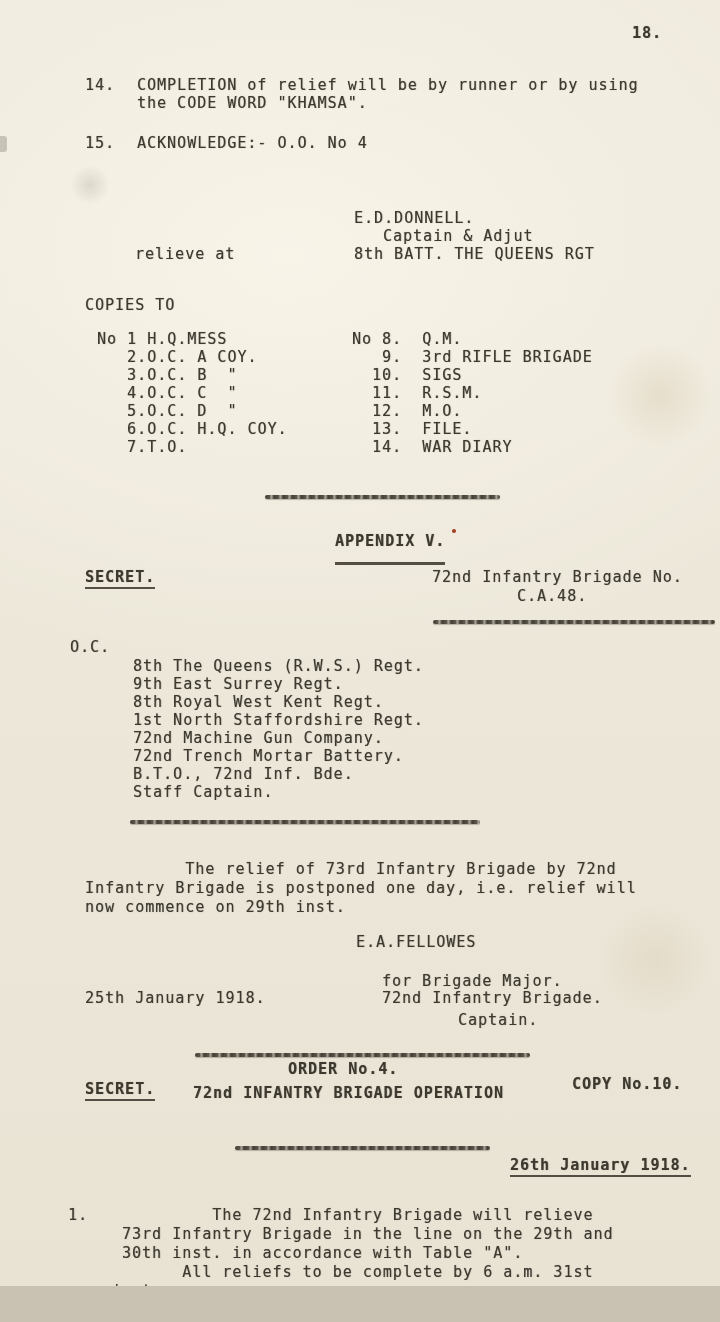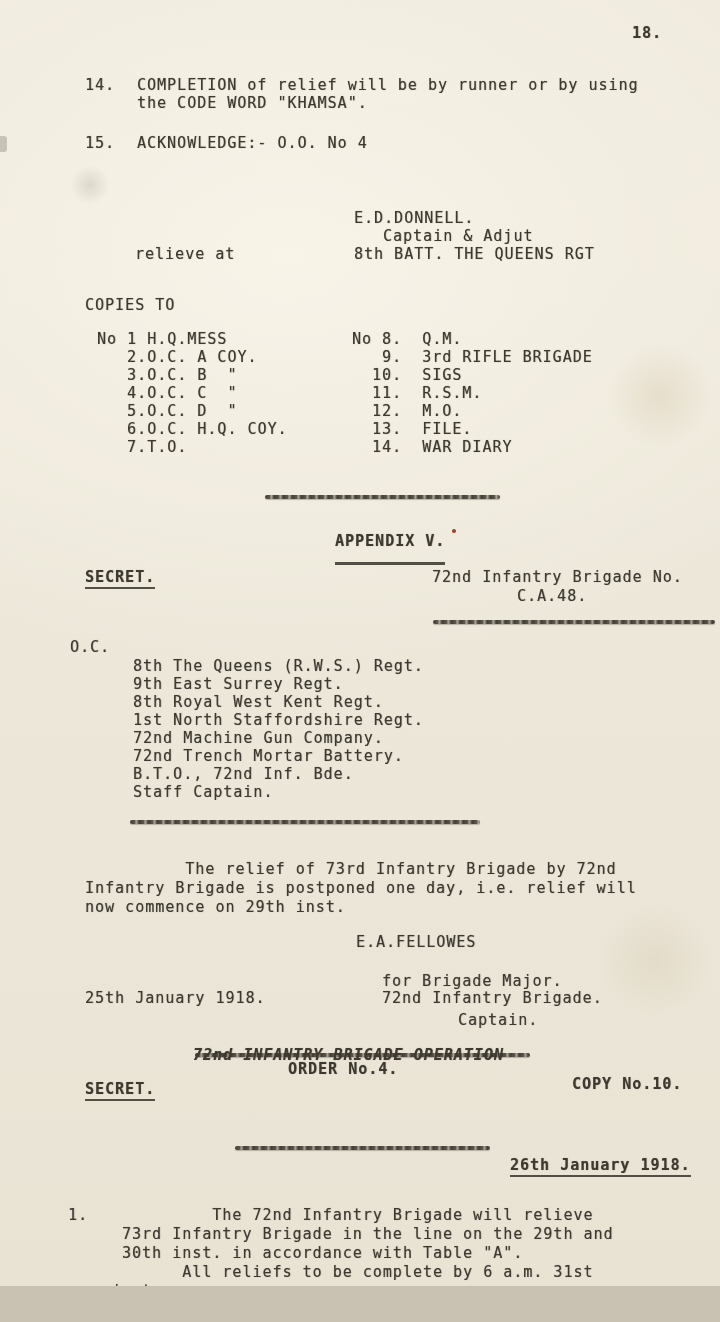--- a/index.html
+++ b/index.html
@@ -113,21 +113,21 @@
   <div class="txt" style="left:356px; top:933px;">E.A.FELLOWES</div>
   <div class="txt" style="left:458px; top:999px;margin-top:12px;">Captain.</div>
   <div class="txt" style="left:382px; top:972px;">for Brigade Major.</div>
   <div class="txt" style="left:85px; top:989px;">25th January 1918.</div>
   <div class="txt" style="left:382px; top:989px;text-align:center;">72nd Infantry Brigade.</div>
 
   <div class="divider" style="left:195px; top:1053px; width:335px;"></div>
 
   <div class="txt bold" style="left:85px; top:1080px;"><span class="u2">SECRET.</span></div>
   <div class="txt bold" style="left:572px; top:1075px;">COPY No.10.</div>
-  <div class="txt bold" style="left:193px; top:1046px;font-style:italic;">72nd INFANTRY BRIGADE OPERATION</div>
+  <div class="txt bold" style="left:193px; top:1084px;">72nd INFANTRY BRIGADE OPERATION</div>
   <div class="txt bold" style="left:288px; top:1060px;">ORDER No.4.</div>
 
   <div class="divider" style="left:235px; top:1146px; width:255px;"></div>
 
   <div class="txt bold" style="left:510px; top:1156px;"><span class="u2">26th January 1918.</span></div>
 
   <div class="txt" style="left:68px; top:1206px;">1.</div>
   <div class="txt lh19" style="left:112px; top:1206px;">          The 72nd Infantry Brigade will relieve
  73rd Infantry Brigade in the line on the 29th and
  30th inst. in accordance with Table "A".

